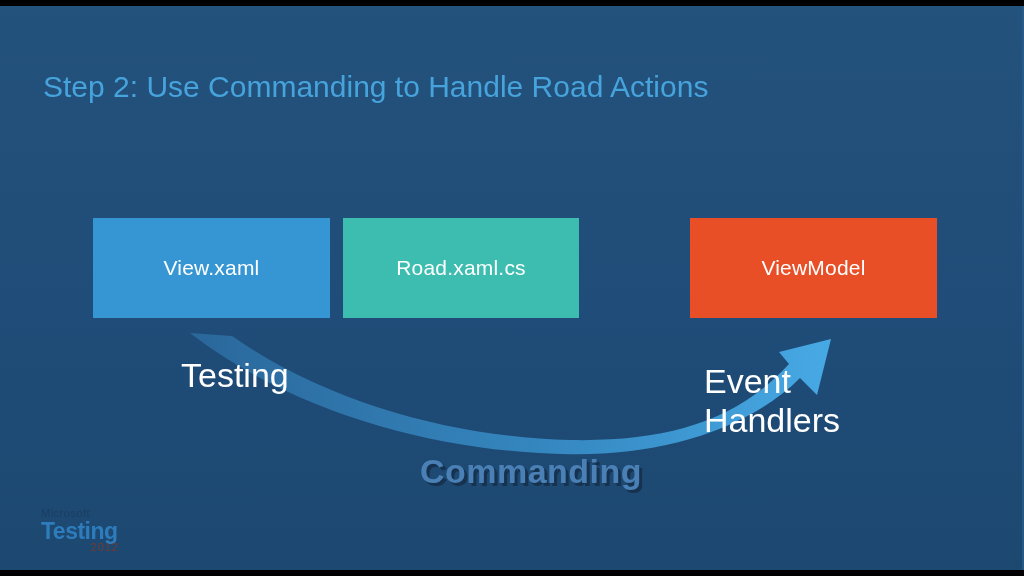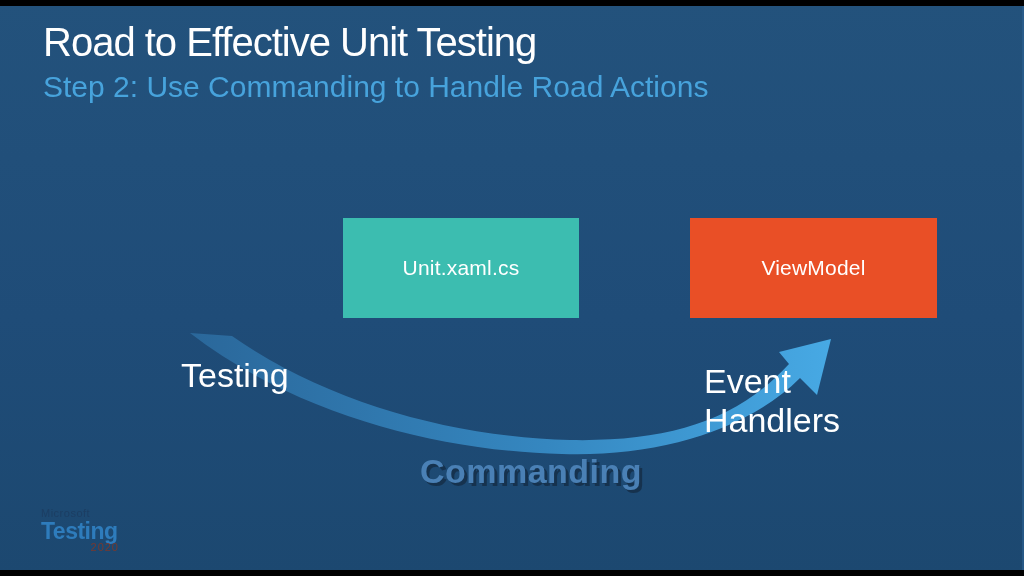--- a/index.html
+++ b/index.html
@@ -58,25 +58,27 @@
   .logo{position:absolute;left:41px;top:507px;width:78px;z-index:10;}
   .logo .brand{font-size:11px;color:#1c3e63;letter-spacing:.5px;}
   .logo .name{font-size:23px;font-weight:bold;color:#2e7cbc;line-height:24px;letter-spacing:-.5px;}
   .logo .year{font-size:11px;color:#77392f;text-align:right;margin-top:-2px;letter-spacing:1px;}
 </style>
 </head>
 <body>
 
 <div class="slide">
 
-  <div class="title">Road to Effective Unit Testing</div>
   <div class="subtitle">Step 2: Use Commanding to Handle Road Actions</div>
 
+  <div class="box box-view-xaml">
+    <span>View.xaml</span>
+  </div>
   <div class="box box-view-xaml-cs">
-    <span>Unit.xaml.cs</span>
+    <span>Road.xaml.cs</span>
   </div>
   <div class="box box-viewmodel">
     <span>ViewModel</span>
   </div>
 
   <svg class="arrow-svg" viewBox="0 0 1024 576" xmlns="http://www.w3.org/2000/svg" aria-hidden="true">
     <defs>
       <linearGradient id="swooshGrad" gradientUnits="userSpaceOnUse" x1="190" y1="400" x2="831" y2="370">
         <stop offset="0" stop-color="#2a679a"></stop>
         <stop offset="0.55" stop-color="#3587c0"></stop>
@@ -101,20 +103,20 @@
   <div class="event-handlers-label">
     <div>Event</div>
     <div>Handlers</div>
   </div>
 
   <div class="commanding-label">Commanding</div>
 
   <div class="logo">
     <div class="brand">Microsoft</div>
     <div class="name">Testing</div>
-    <div class="year">2020</div>
+    <div class="year">2012</div>
   </div>
 
   <div class="right-edge"></div>
 </div>
 
 <div class="letterbox top"></div>
 <div class="letterbox bottom"></div>
 
 </body></html>

